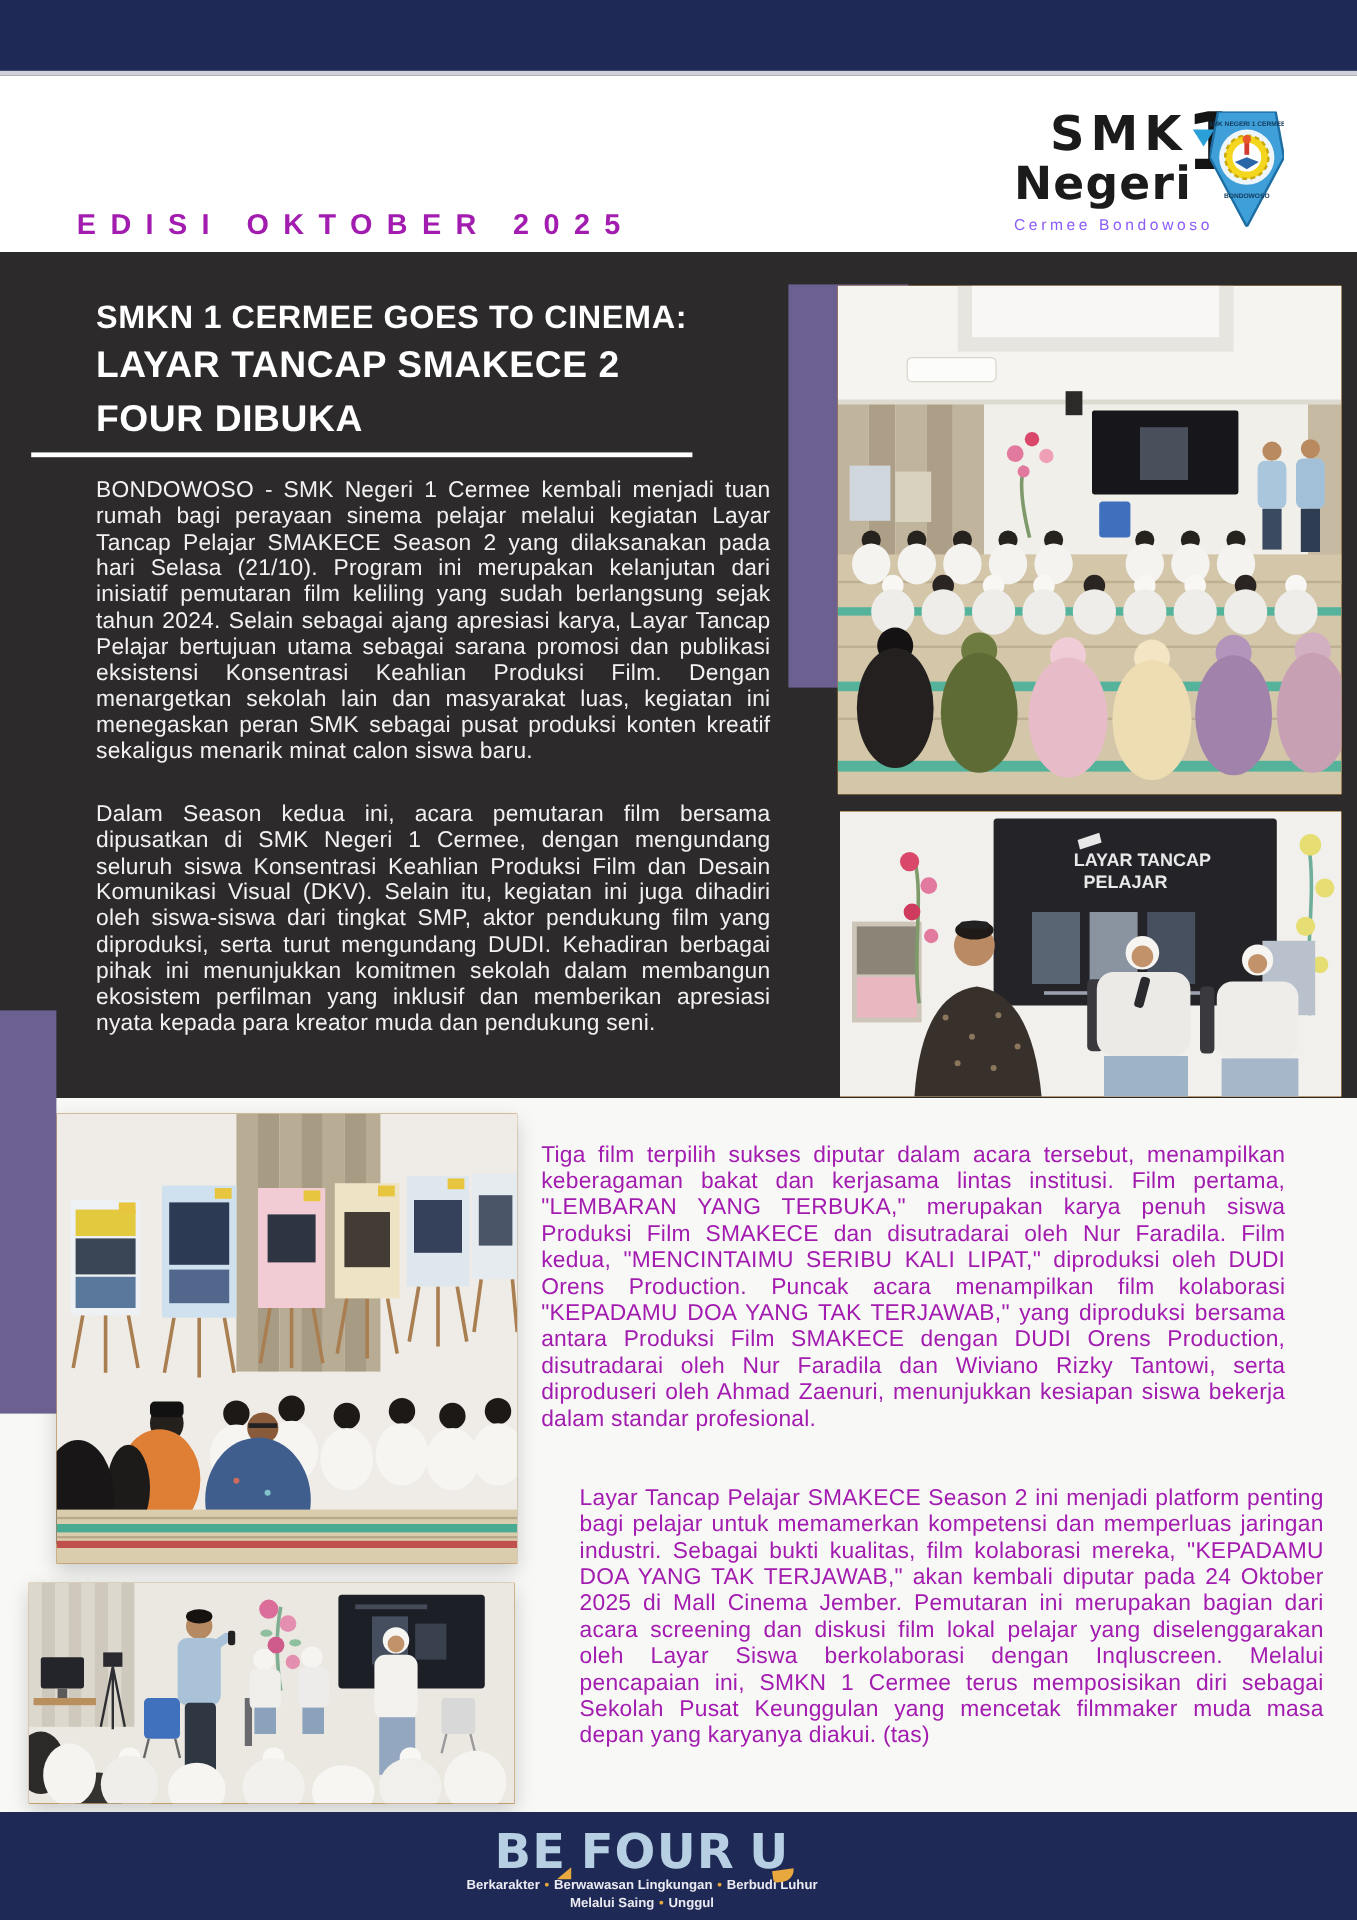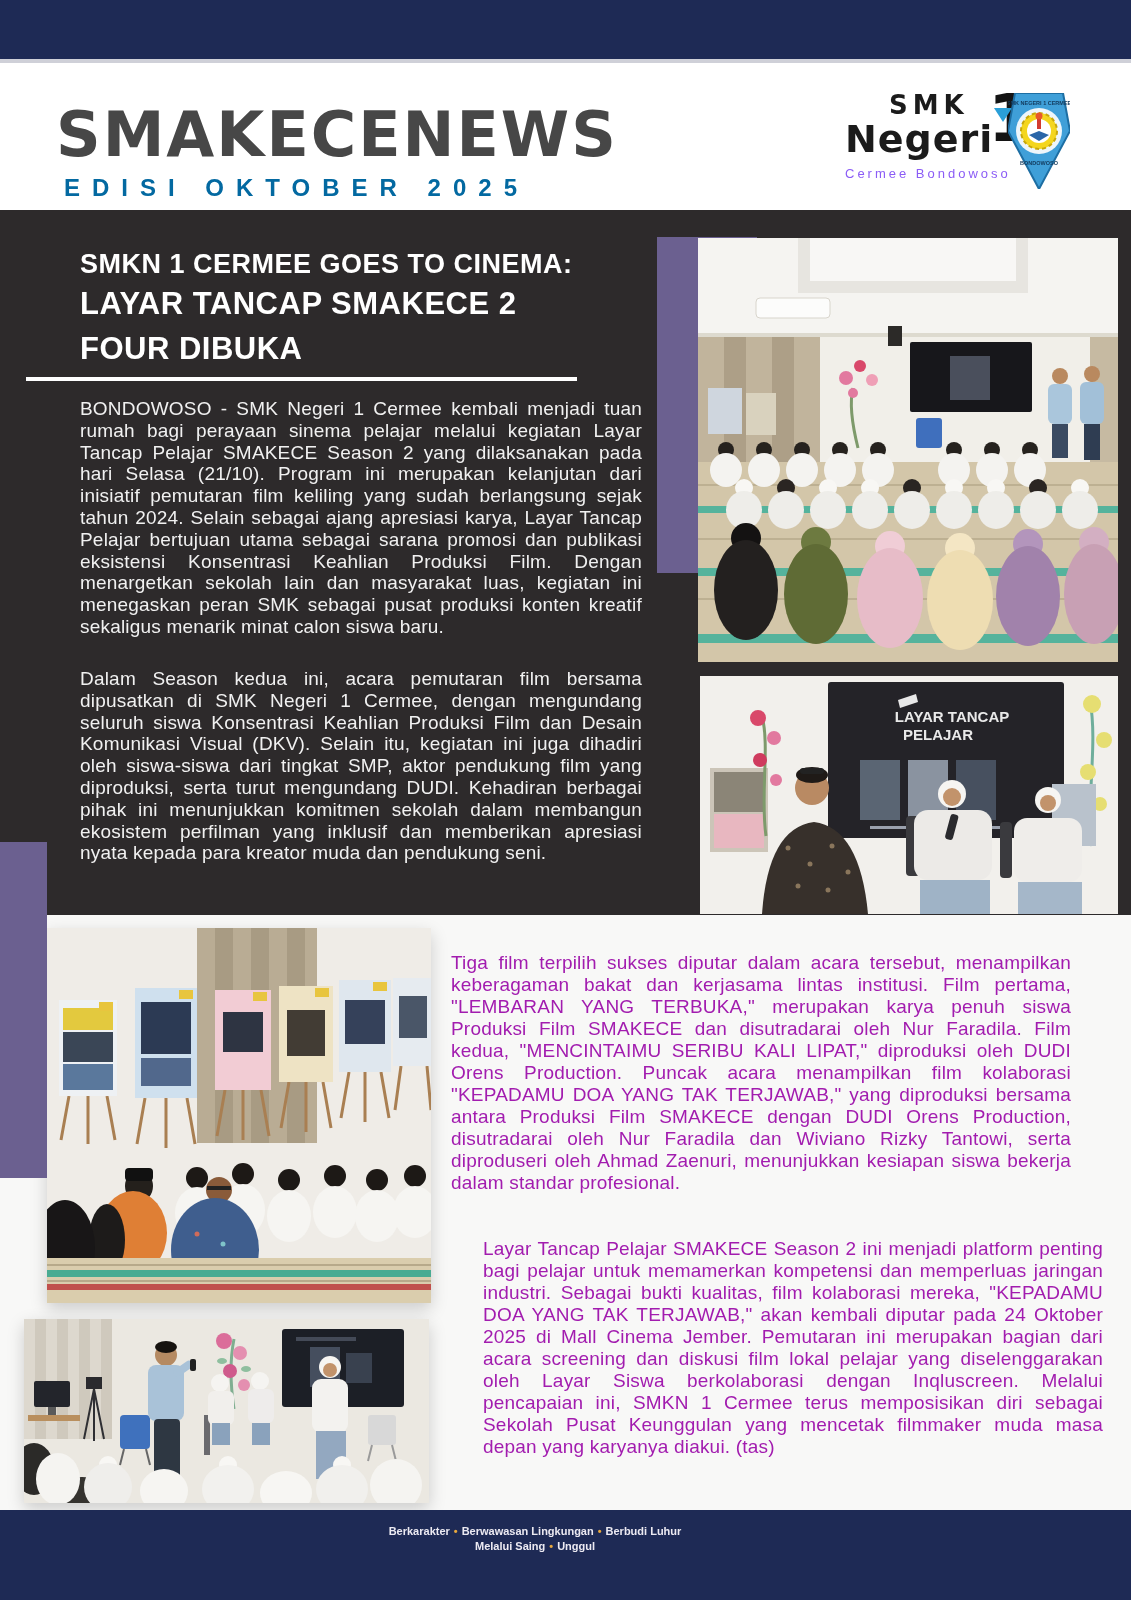--- a/index.html
+++ b/index.html
@@ -8,23 +8,23 @@
   .abs{position:absolute;}
 
   
   .top-bar{left:0;top:0;width:1131px;height:59px;background:#1e2a55;border-bottom:4px solid #cfd0d8;}
   .footer{left:0;top:1510px;width:1131px;height:90px;background:#1e2a55;}
 
   
   .brand-title{left:56px;top:104px;font-family:"DejaVu Sans",sans-serif;font-weight:bold;
                font-size:62px;letter-spacing:2px;color:#474747;line-height:1;}
   .brand-edition{left:64px;top:176px;font-weight:bold;font-size:24px;letter-spacing:12px;
-                 color:#0369a1;line-height:1;}
+                 color:#a21caf;line-height:1;}
   .logo-wordmark{left:845px;top:92px;width:165px;color:#1b1b1b;}
-  .logo-smk{font-family:"DejaVu Sans",sans-serif;font-weight:bold;font-size:26px;letter-spacing:5px;line-height:1;margin-left:44px;}
+  .logo-smk{font-family:"DejaVu Sans",sans-serif;font-weight:bold;font-size:40px;letter-spacing:5px;line-height:1;margin-left:30px;}
   .logo-negeri{font-family:"DejaVu Sans",sans-serif;font-weight:bold;font-size:38px;letter-spacing:1px;line-height:1;margin-top:2px;}
   .logo-one{position:absolute;right:-24px;top:-6px;font-family:"DejaVu Sans",sans-serif;
             font-weight:bold;font-size:66px;line-height:1;color:#141414;}
   .logo-triangle{position:absolute;right:-2px;top:16px;width:0;height:0;
             border-left:9px solid transparent;border-right:9px solid transparent;border-top:14px solid #2a9fd8;}
   .logo-sub{font-size:13px;letter-spacing:3px;margin-top:8px;color:#8b5cf6;white-space:nowrap;}
   .crest{left:1008px;top:93px;}
 
   
   .dark-section{left:0;top:210px;width:1131px;height:705px;background:#2d2a2b;}
@@ -63,21 +63,20 @@
   .tagline{font-size:11px;font-weight:bold;color:#eceaf2;line-height:15px;white-space:nowrap;}
   .tagline .sep{color:#e8a83d;padding:0 4px;}
 </style>
 </head>
 <body>
 
 <div class="page">
 
   <div class="abs top-bar"></div>
 
-  <div class="abs brand-title">SMAKECENEWS</div>
   <div class="abs brand-edition">EDISI OKTOBER 2025</div>
 
   <div class="abs logo-wordmark">
     <div style="position:relative;">
       <div class="logo-smk">SMK</div>
       <div class="logo-negeri">Negeri</div>
       <div class="logo-one">1</div>
       <div class="logo-triangle"></div>
     </div>
     <div class="logo-sub">Cermee Bondowoso</div>
@@ -445,20 +444,25 @@
         <ellipse cx="372" cy="166" rx="26" ry="26" fill="#f5f4f1"></ellipse>
       </g>
     </svg>
   </div>
 
   <div class="abs para light p3">Tiga film terpilih sukses diputar dalam acara tersebut, menampilkan keberagaman bakat dan kerjasama lintas institusi. Film pertama, "LEMBARAN YANG TERBUKA," merupakan karya penuh siswa Produksi Film SMAKECE dan disutradarai oleh Nur Faradila. Film kedua, "MENCINTAIMU SERIBU KALI LIPAT," diproduksi oleh DUDI Orens Production. Puncak acara menampilkan film kolaborasi "KEPADAMU DOA YANG TAK TERJAWAB," yang diproduksi bersama antara Produksi Film SMAKECE dengan DUDI Orens Production, disutradarai oleh Nur Faradila dan Wiviano Rizky Tantowi, serta diproduseri oleh Ahmad Zaenuri, menunjukkan kesiapan siswa bekerja dalam standar profesional.</div>
   <div class="abs para light p4">Layar Tancap Pelajar SMAKECE Season 2 ini menjadi platform penting bagi pelajar untuk memamerkan kompetensi dan memperluas jaringan industri. Sebagai bukti kualitas, film kolaborasi mereka, "KEPADAMU DOA YANG TAK TERJAWAB," akan kembali diputar pada 24 Oktober 2025 di Mall Cinema Jember. Pemutaran ini merupakan bagian dari acara screening dan diskusi film lokal pelajar yang diselenggarakan oleh Layar Siswa berkolaborasi dengan Inqluscreen. Melalui pencapaian ini, SMKN 1 Cermee terus memposisikan diri sebagai Sekolah Pusat Keunggulan yang mencetak filmmaker muda masa depan yang karyanya diakui. (tas)</div>
 
   <div class="abs footer"></div>
   <div class="abs footer-inner">
+    <div class="brand-row">
+      <span>BE</span><span class="gap"></span><span>FOUR</span><span class="gap"></span><span>U</span>
+      <span class="wedge-be"></span>
+      <span class="wedge-u"></span>
+    </div>
     <div class="tagline">
       <span>Berkarakter</span><span class="sep">•</span><span>Berwawasan Lingkungan</span><span class="sep">•</span><span>Berbudi Luhur</span>
     </div>
     <div class="tagline">
       <span>Melalui Saing</span><span class="sep">•</span><span>Unggul</span>
     </div>
   </div>
 
 </div>
 

